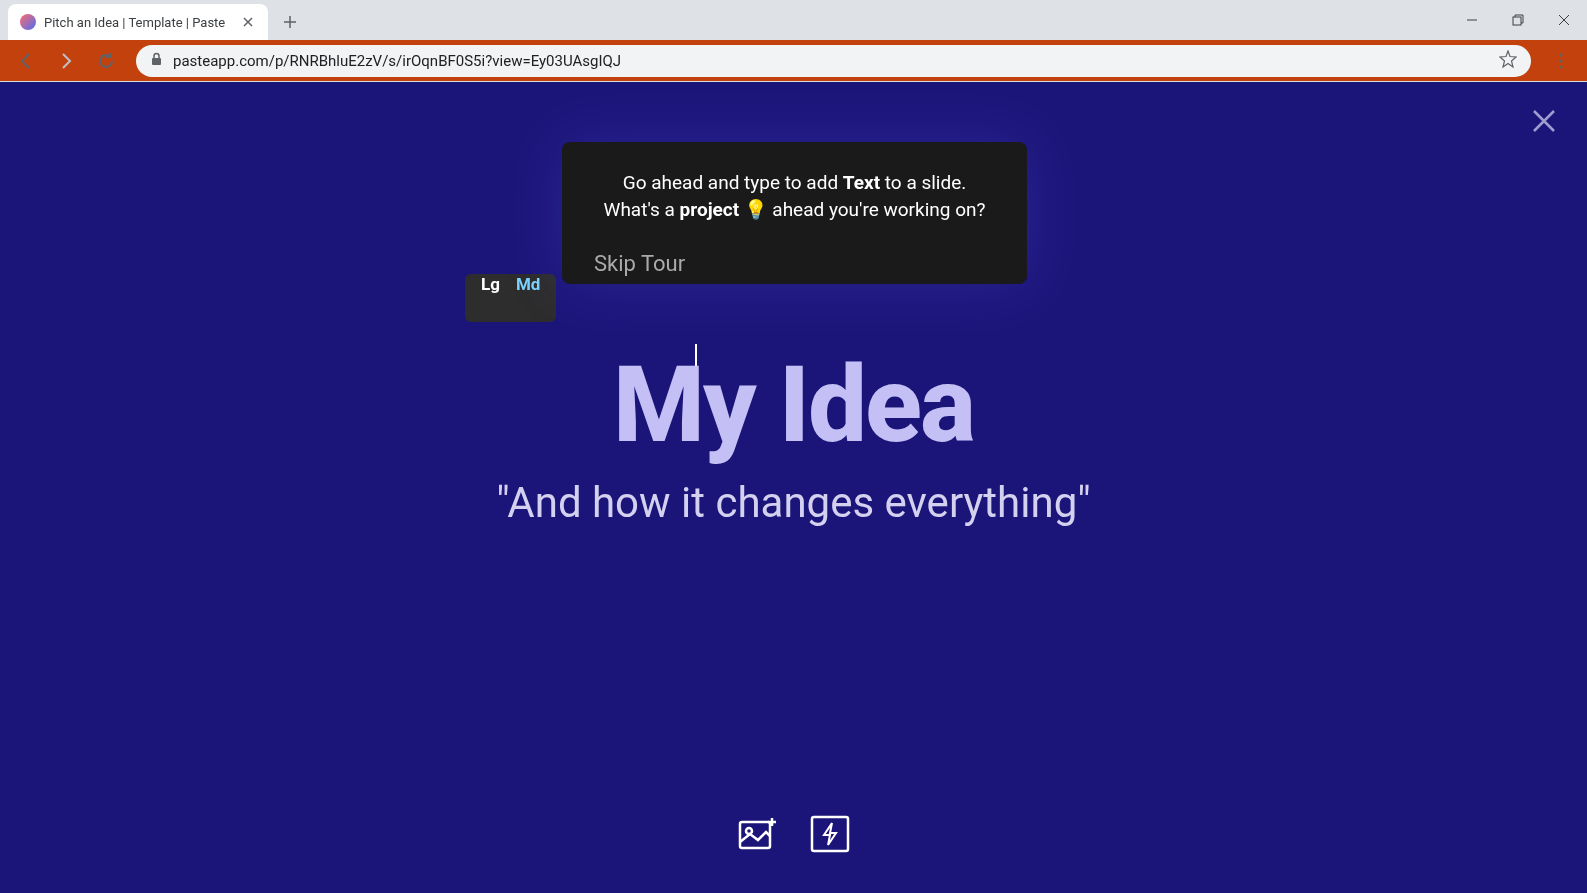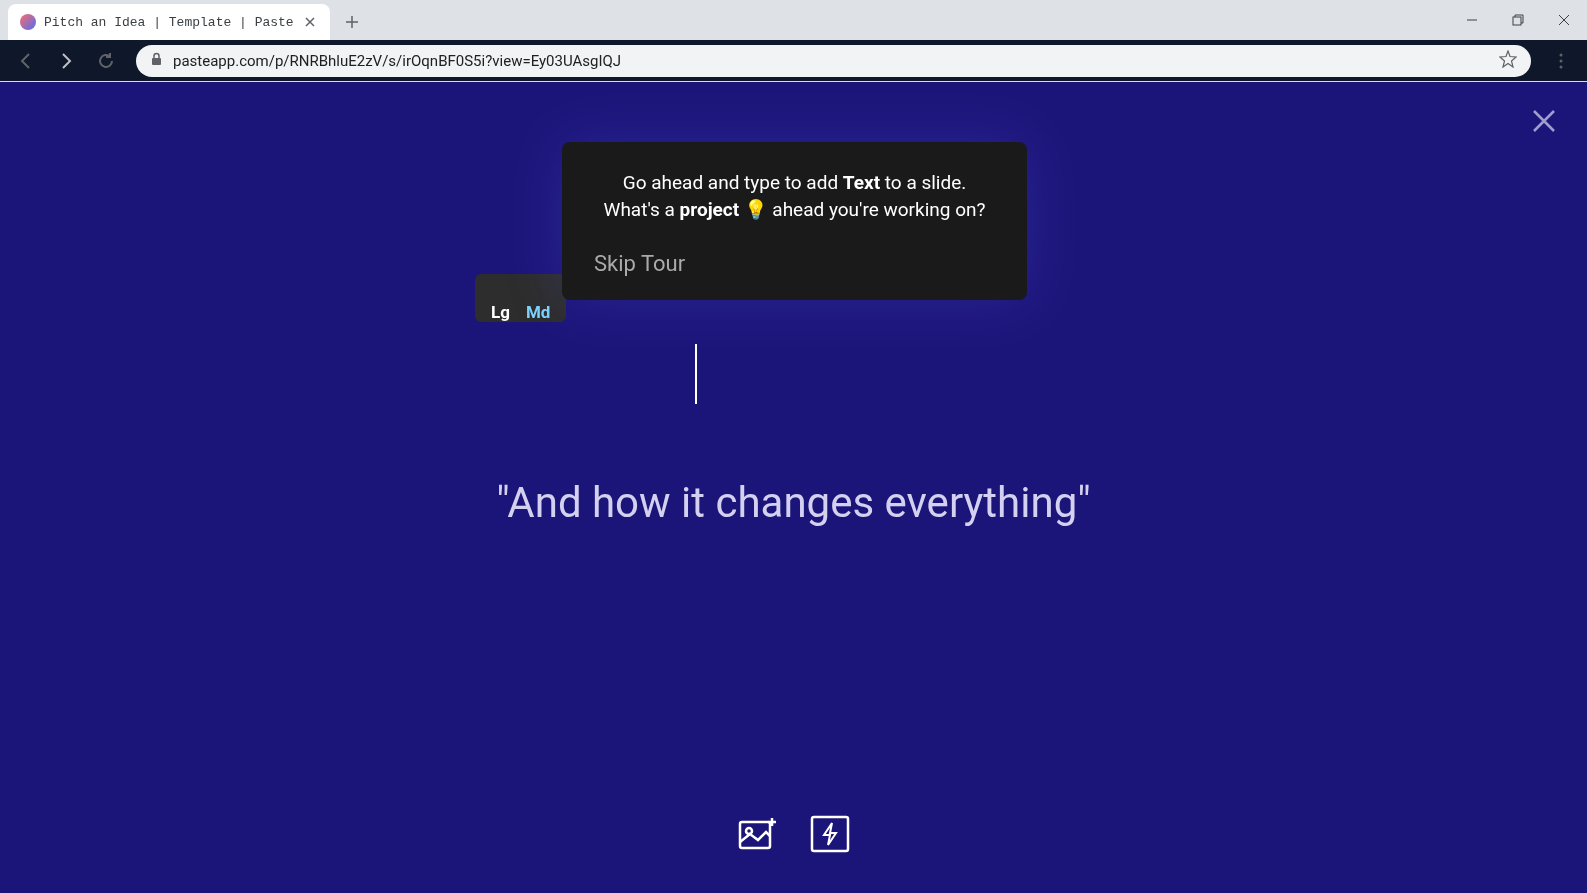--- a/index.html
+++ b/index.html
@@ -26,21 +26,20 @@
       background: #fff;
       height: 36px;
       margin-left: 8px;
       border-radius: 8px 8px 0 0;
       display: flex;
       align-items: center;
       padding: 0 12px;
       gap: 8px;
       min-width: 260px;
       position: relative;
-      font-family: Liberation Mono, monospace;
     }
     .tab-favicon {
       width: 16px;
       height: 16px;
       background: linear-gradient(135deg, #ff6b6b, #4c6ef5);
       border-radius: 50%;
     }
     .tab-title {
       font-size: 13px;
       color: #3c4043;
@@ -80,21 +79,21 @@
       width: 46px;
       height: 100%;
       display: flex;
       align-items: center;
       justify-content: center;
       cursor: pointer;
       color: #3c4043;
     }
     
     .address-bar-row {
-      background: #0f172a;
+      background: #c2410c;
       height: 42px;
       display: flex;
       align-items: center;
       padding: 4px 8px;
       border-bottom: 1px solid #dadce0;
       gap: 4px;
     }
     .nav-btn {
       width: 36px;
       height: 36px;
@@ -153,25 +152,25 @@
       position: absolute;
       top: 26px;
       right: 30px;
       color: #a09ed1;
       cursor: pointer;
     }
     
     .toolbar {
       position: absolute;
       top: 192px;
-      left: 475px;
+      left: 465px;
       background: #2d2d2d;
       border-radius: 6px;
       display: flex;
-      align-items: flex-end;
+      align-items: flex-start;
       height: 48px;
       padding: 0 16px;
       gap: 16px;
     }
     .toolbar-size {
       color: #7dd3fc;
       font-weight: 700;
       font-size: 17px;
       cursor: pointer;
     }
@@ -179,21 +178,21 @@
       color: #fff;
     }
     
     .tooltip {
       position: absolute;
       top: 60px;
       left: 562px;
       width: 465px;
       background: #1a1a1a;
       border-radius: 8px;
-      padding: 28px 32px 24px;
+      padding: 28px 32px 8px;
       z-index: 10;
       box-shadow: 0 0 60px rgba(100, 100, 255, 0.2);
     }
     .tooltip-text {
       color: #fff;
       font-size: 19px;
       line-height: 1.4;
       text-align: center;
     }
     .tooltip-text b {
@@ -343,20 +342,21 @@
   <div class="tooltip">
     <div class="tooltip-text">
       <span>Go ahead and type to add </span><b>Text</b><span> to a slide.</span><br>
       <span>What's a </span><b>project</b> <span>💡</span><span> ahead you're working on?</span>
     </div>
     <div class="skip-tour">Skip Tour</div>
   </div>
 
   <div class="text-cursor"></div>
 
+  <div class="slide-title">My Idea</div>
   <div class="slide-subtitle">"And how it changes everything"</div>
 
   <div class="bottom-icons">
     <div class="icon-btn">
       <svg width="40" height="36" viewBox="0 0 40 36">
         <rect x="2" y="6" width="30" height="26" rx="2" stroke="currentColor" stroke-width="2.5" fill="none"></rect>
         <circle cx="11" cy="15" r="3" stroke="currentColor" stroke-width="2.5" fill="none"></circle>
         <path d="M2 26 L12 18 L20 24 L28 16 L32 20" stroke="currentColor" stroke-width="2.5" fill="none"></path>
         <path d="M34 2 V10 M30 6 H38" stroke="currentColor" stroke-width="2.5" fill="none"></path>
       </svg>

